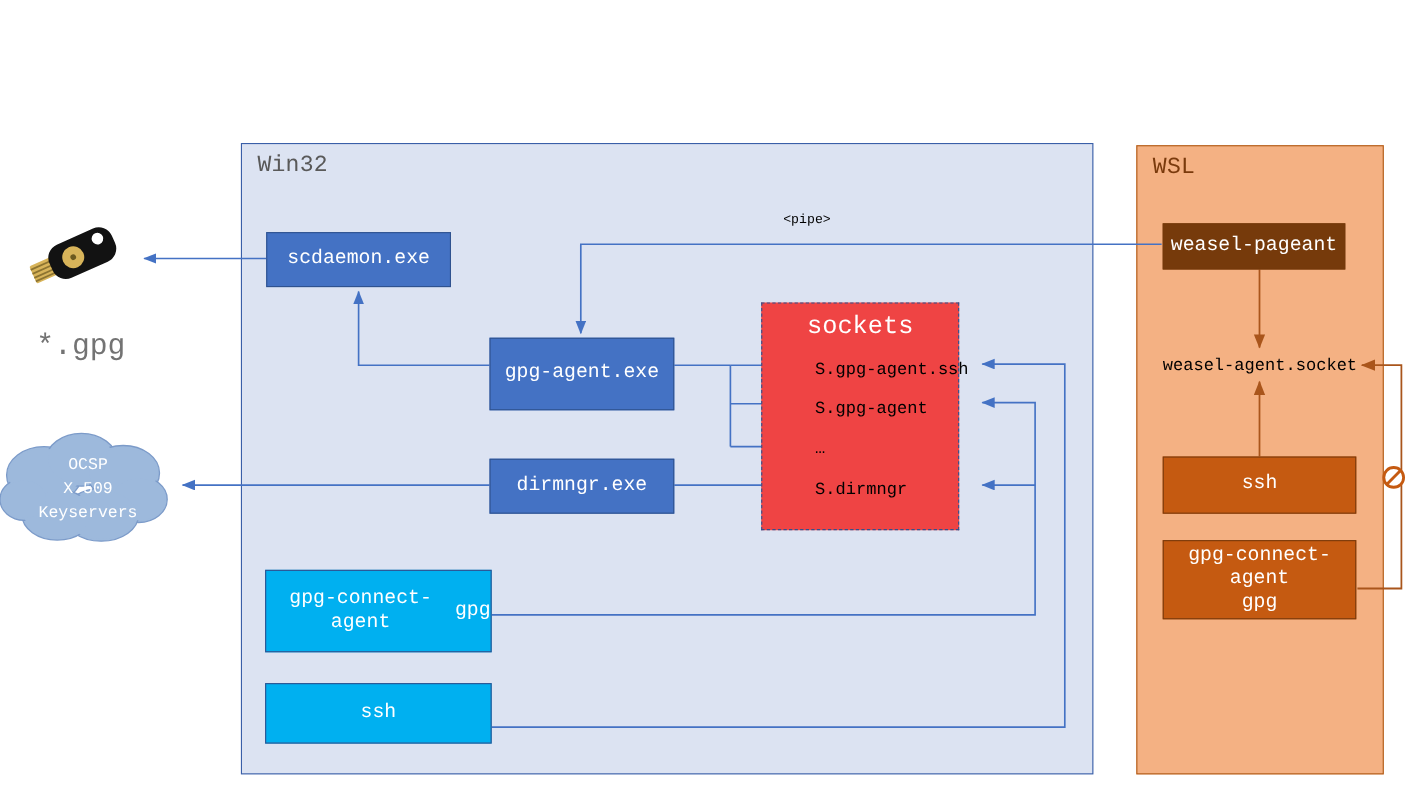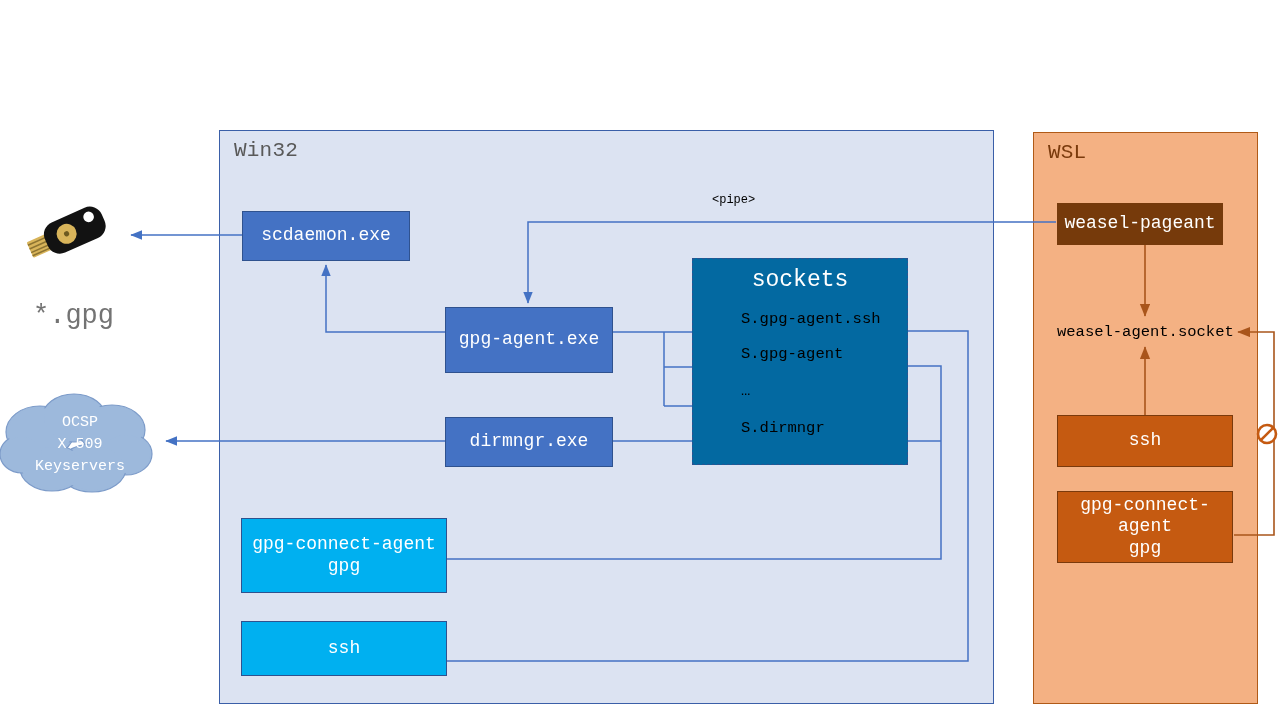--- a/index.html
+++ b/index.html
@@ -72,24 +72,24 @@
     font-size: 18px;
   }
   .box-orange {
     background: #C55A11;
     border: 1.2px solid #7A3A0C;
     font-size: 18px;
   }
 
   .sockets {
     position: absolute;
-    left: 692px; top: 258px;
-    width: 216px; height: 207px;
+    left: 692px; top: 275px;
+    width: 180px; height: 207px;
     box-sizing: border-box;
-    background: #0369a1;
+    background: #ef4444;
     border: 1.6px dashed #2F528F;
   }
   .sockets-title {
     position: absolute;
     left: 0; right: 0; top: 8px;
     text-align: center;
     font-size: 23px;
     color: #ffffff;
   }
   .socket-item {
@@ -255,21 +255,21 @@
   </div>
 
   <div class="box box-blue" style="left:445px; top:307px; width:168px; height:66px;">
     <span>gpg-agent.exe</span>
   </div>
 
   <div class="box box-blue" style="left:445px; top:417px; width:168px; height:50px;">
     <span>dirmngr.exe</span>
   </div>
 
-  <div class="box box-cyan" style="left:241px; top:518px; width:206px; height:75px; flex-direction:column;">
+  <div class="box box-cyan" style="left:241px; top:518px; width:206px; height:75px; ">
     <span>gpg-connect-agent</span>
     <span>gpg</span>
   </div>
 
   <div class="box box-cyan" style="left:241px; top:621px; width:206px; height:55px;">
     <span>ssh</span>
   </div>
 
   <div class="box box-darkbrown" style="left:1057px; top:203px; width:166px; height:42px;">
     <span>weasel-pageant</span>

